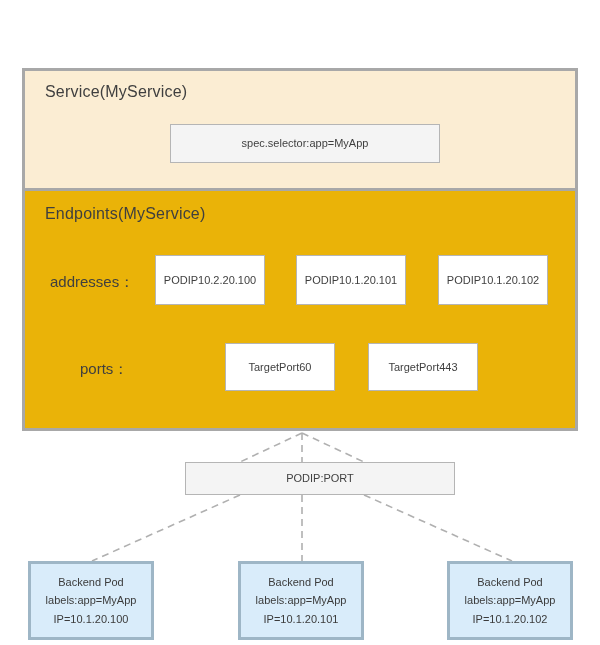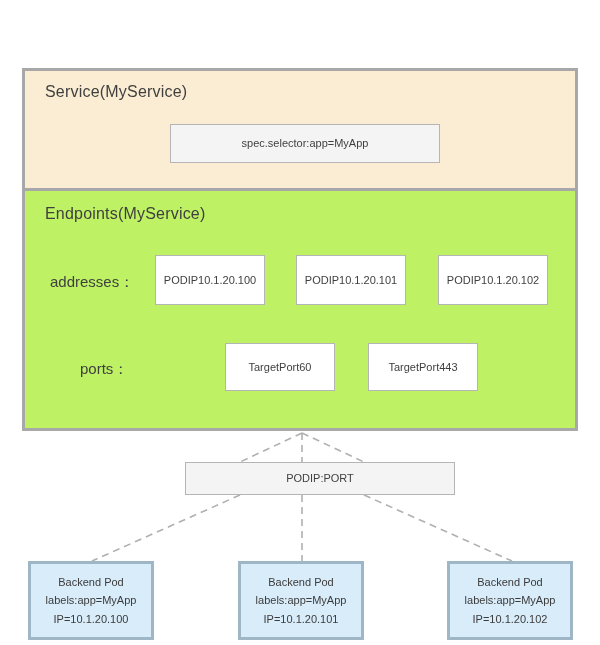--- a/index.html
+++ b/index.html
@@ -39,21 +39,21 @@
     background: #fbedd3;
     box-sizing: border-box;
     border-bottom: 3px solid #a8a8a8;
   }
   .endpoints-band {
     position: absolute;
     left: 0;
     top: 120px;
     right: 0;
     bottom: 0;
-    background: #bef264;
+    background: #eab308;
     box-sizing: border-box;
   }
 
   .band-title {
     position: absolute;
     font-size: 16px;
     color: #3f3f3f;
     letter-spacing: 0.2px;
     white-space: nowrap;
   }
@@ -207,21 +207,21 @@
 
     <div class="endpoints-band">
       <div class="band-title" id="endpoints-title">Endpoints(MyService)</div>
     </div>
   </div>
 
   <div class="row-label" id="addresses-label">addresses：</div>
 
   <div class="white-box addr-box" id="addr-0">
     <span>PODIP</span>
-    <span>10.1.20.100</span>
+    <span>10.2.20.100</span>
   </div>
   <div class="white-box addr-box" id="addr-1">
     <span>PODIP</span>
     <span>10.1.20.101</span>
   </div>
   <div class="white-box addr-box" id="addr-2">
     <span>PODIP</span>
     <span>10.1.20.102</span>
   </div>
 

